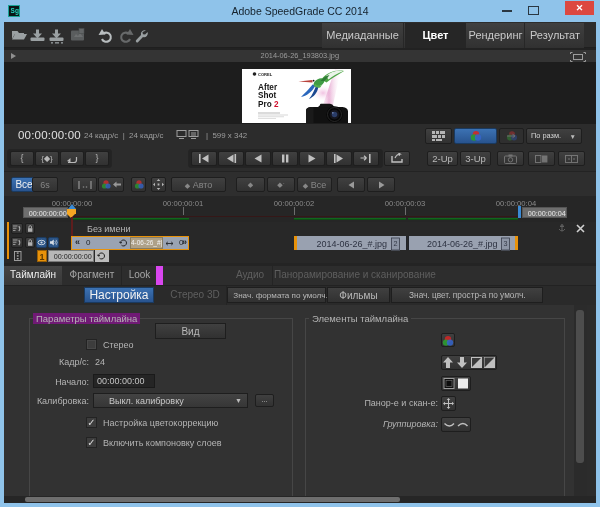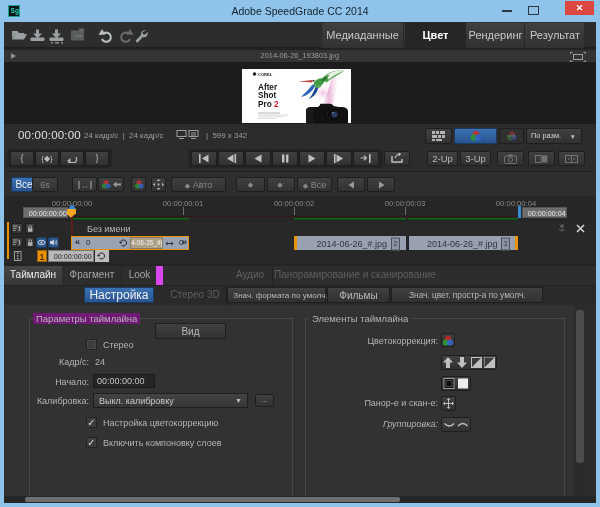--- a/index.html
+++ b/index.html
@@ -409,30 +409,29 @@
 
   <div class="abs" style="left:29px;top:318px;width:264px;height:178px;border:1px solid #464646;border-bottom:none;"></div>
   <div class="abs" style="left:33px;top:313px;background:#701a75;padding:0 3px;font-size:9.5px;color:#b5b5b5;">Параметры таймлайна</div>
   <div class="abs" style="left:86px;top:339px;width:11px;height:11px;background:#3d3d3d;border:1px solid #232323;box-shadow:inset 0 0 0 1px #484848;"></div>
   <div class="abs" style="left:103px;top:340px;font-size:9px;color:#b5b5b5;">Стерео</div>
   <div class="abs" style="left:0px;top:357px;width:89px;text-align:right;font-size:9px;color:#b5b5b5;">Кадр/с:</div>
   <div class="abs" style="left:95px;top:357px;font-size:9px;color:#b5b5b5;">24</div>
   <div class="abs" style="left:0px;top:377px;width:89px;text-align:right;font-size:9px;color:#b5b5b5;">Начало:</div>
   <div class="abs" style="left:93px;top:374px;width:62px;height:14px;background:#252525;border:1px solid #1a1a1a;color:#c5c5c5;font-size:9px;line-height:13px;padding-left:3px;">00:00:00:00</div>
   <div class="abs" style="left:0px;top:396px;width:89px;text-align:right;font-size:9px;color:#b5b5b5;padding-left:28px;">Калибровка:</div>
-  <div class="abs" style="left:93px;top:393px;width:155px;height:15px;background:linear-gradient(#434343,#363636);border:1px solid #1e1e1e;color:#c9c9c9;font-size:9px;line-height:14px;padding-left:5px;">Выкл. калибровку<span style="position:absolute;right:5px;top:0;font-size:7px;color:#bbb;">▼</span></div>
+  <div class="abs" style="left:93px;top:393px;width:155px;height:15px;background:linear-gradient(#434343,#363636);border:1px solid #1e1e1e;color:#c9c9c9;font-size:9px;line-height:14px;padding-left:15px;">Выкл. калибровку<span style="position:absolute;right:5px;top:0;font-size:7px;color:#bbb;">▼</span></div>
   <div class="btn" style="left:255px;top:394px;width:19px;height:13px;font-size:8px;line-height:10px;">...</div>
   <div class="abs" style="left:86px;top:417px;width:11px;height:11px;background:#3d3d3d;border:1px solid #232323;color:#d8d8d8;font-size:10px;line-height:10px;text-align:center;">✓</div>
   <div class="abs" style="left:103px;top:418px;font-size:9px;color:#b5b5b5;">Настройка цветокоррекцию</div>
   <div class="abs" style="left:86px;top:437px;width:11px;height:11px;background:#3d3d3d;border:1px solid #232323;color:#d8d8d8;font-size:10px;line-height:10px;text-align:center;">✓</div>
   <div class="abs" style="left:103px;top:438px;font-size:9px;color:#b5b5b5;">Включить компоновку слоев</div>
 
   <div class="abs" style="left:305px;top:318px;width:260px;height:178px;border:1px solid #464646;border-bottom:none;"></div>
   <div class="abs" style="left:309px;top:313px;background:#323232;padding:0 3px;font-size:9.5px;color:#b5b5b5;">Элементы таймлайна</div>
-  <div class="abs" style="left:280px;top:336px;width:158px;text-align:right;font-size:9px;color:#b5b5b5;">Цветокоррекция:</div>
   <div class="btn" style="left:441px;top:333px;width:14px;height:14px;">
       <svg width="12" height="12" viewBox="0 0 12 12" style="margin-top:0.5px">
         <circle cx="6" cy="4.2" r="3.2" fill="#c02828"></circle>
         <circle cx="4" cy="7.6" r="3.2" fill="#2d9a30" fill-opacity="0.92"></circle>
         <circle cx="8" cy="7.6" r="3.2" fill="#3464c8" fill-opacity="0.88"></circle>
       </svg>
     </div>
   <div class="btn" style="left:441px;top:355px;width:56px;height:15px;">
       <svg width="52" height="11" viewBox="0 0 52 11" style="margin-top:1px">
     <path d="M5 0 L10 5.5 H7 V11 H3 V5.5 H0z" fill="#c0c0c0"></path>

